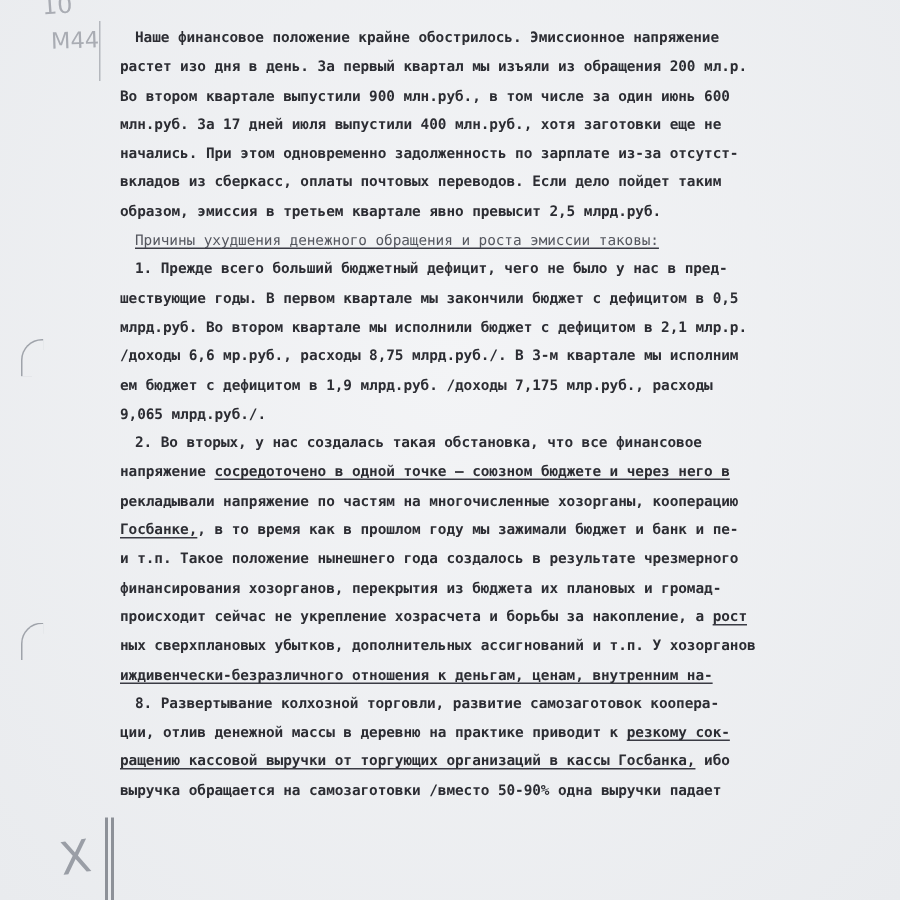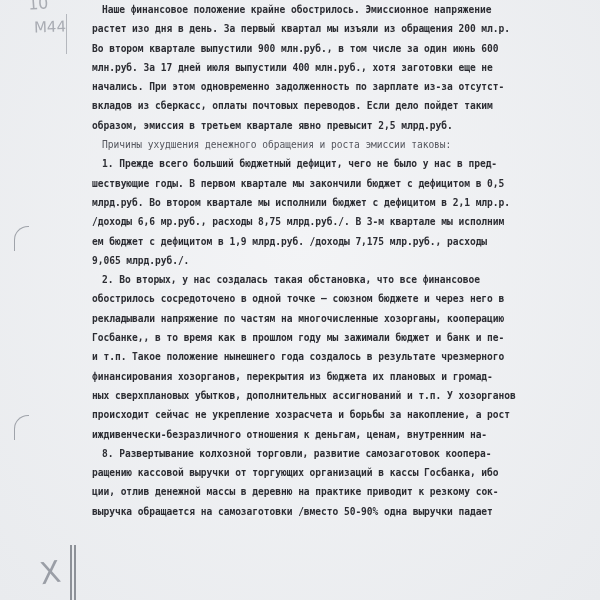--- a/index.html
+++ b/index.html
@@ -14,38 +14,38 @@
       position: relative;
       width: 600px;
       height: 600px;
       background: #eef0f2;
       background-image: radial-gradient(ellipse at 50% 40%, #f3f4f6 0%, #e9ebee 100%);
       overflow: hidden;
     }
     .body-text {
       position: absolute;
       left: 80px;
-      top: 0px;
+      top: 16px;
       width: 460px;
       font-family: "DejaVu Sans Mono", "Liberation Mono", monospace;
       font-size: 9.6px;
       line-height: 19.3px;
       color: #2c2d33;
       letter-spacing: -0.05px;
       font-weight: bold;
-      margin-left: 12px;
     }
     .line {
       white-space: nowrap;
       height: 19.3px;
       overflow: visible;
     }
     .indent { padding-left: 10px; }
     .faint { color: #55575f; font-weight: normal; }
     .ul {
+      text-decoration: underline;
       text-decoration-thickness: 1.2px;
       text-underline-offset: 2px;
       text-decoration-color: #3a3b44;
     }
     .margin-note {
       position: absolute;
       font-family: "DejaVu Sans", sans-serif;
       color: #a9acb3;
       font-weight: normal;
     }
@@ -103,38 +103,38 @@
 
     <div class="line indent">1. Прежде всего больший бюджетный дефицит, чего не было у нас в пред-</div>
     <div class="line">шествующие годы. В первом квартале мы закончили бюджет с дефицитом в 0,5</div>
     <div class="line">млрд.руб. Во втором квартале мы исполнили бюджет с дефицитом в 2,1 млр.р.</div>
     <div class="line">/доходы 6,6 мр.руб., расходы 8,75 млрд.руб./. В 3-м квартале мы исполним</div>
     <div class="line">ем бюджет с дефицитом в 1,9 млрд.руб. /доходы 7,175 млр.руб., расходы</div>
     <div class="line">9,065 млрд.руб./.</div>
 
     <div class="line indent">2. Во вторых, у нас создалась такая обстановка, что все финансовое</div>
     <div class="line">
-      <span>обострилось </span><span class="ul">сосредоточено в одной точке – союзном бюджете и через него в</span>
+      <span>напряжение </span><span class="ul">сосредоточено в одной точке – союзном бюджете и через него в</span>
     </div>
     <div class="line">рекладывали напряжение по частям на многочисленные хозорганы, кооперацию</div>
     <div class="line">
       <span class="ul">Госбанке,</span><span>, в то время как в прошлом году мы зажимали бюджет и банк и пе-</span>
     </div>
     <div class="line">и т.п. Такое положение нынешнего года создалось в результате чрезмерного</div>
     <div class="line">финансирования хозорганов, перекрытия из бюджета их плановых и громад-</div>
-    <div class="line">ных сверхплановых убытков, дополнительных ассигнований и т.п. У хозорганов</div>
     <div class="line">
       <span>происходит сейчас не укрепление хозрасчета и борьбы за накопление, а </span><span class="ul">рост</span>
     </div>
+    <div class="line">ных сверхплановых убытков, дополнительных ассигнований и т.п. У хозорганов</div>
     <div class="line">
       <span class="ul">иждивенчески-безразличного отношения к деньгам, ценам, внутренним на-</span>
     </div>
 
     <div class="line indent">8. Развертывание колхозной торговли, развитие самозаготовок коопера-</div>
     <div class="line">
-      <span class="ul">ращению кассовой выручки от торгующих организаций в кассы Госбанка,</span><span> ибо</span>
+      <span>ции, отлив денежной массы в деревню на практике приводит к </span><span class="ul">резкому сок-</span>
     </div>
     <div class="line">
-      <span>ции, отлив денежной массы в деревню на практике приводит к </span><span class="ul">резкому сок-</span>
+      <span class="ul">ращению кассовой выручки от торгующих организаций в кассы Госбанка,</span><span> ибо</span>
     </div>
     <div class="line">выручка обращается на самозаготовки /вместо 50-90% одна выручки падает</div>
   </div>
 </div>
 
 </body></html>

